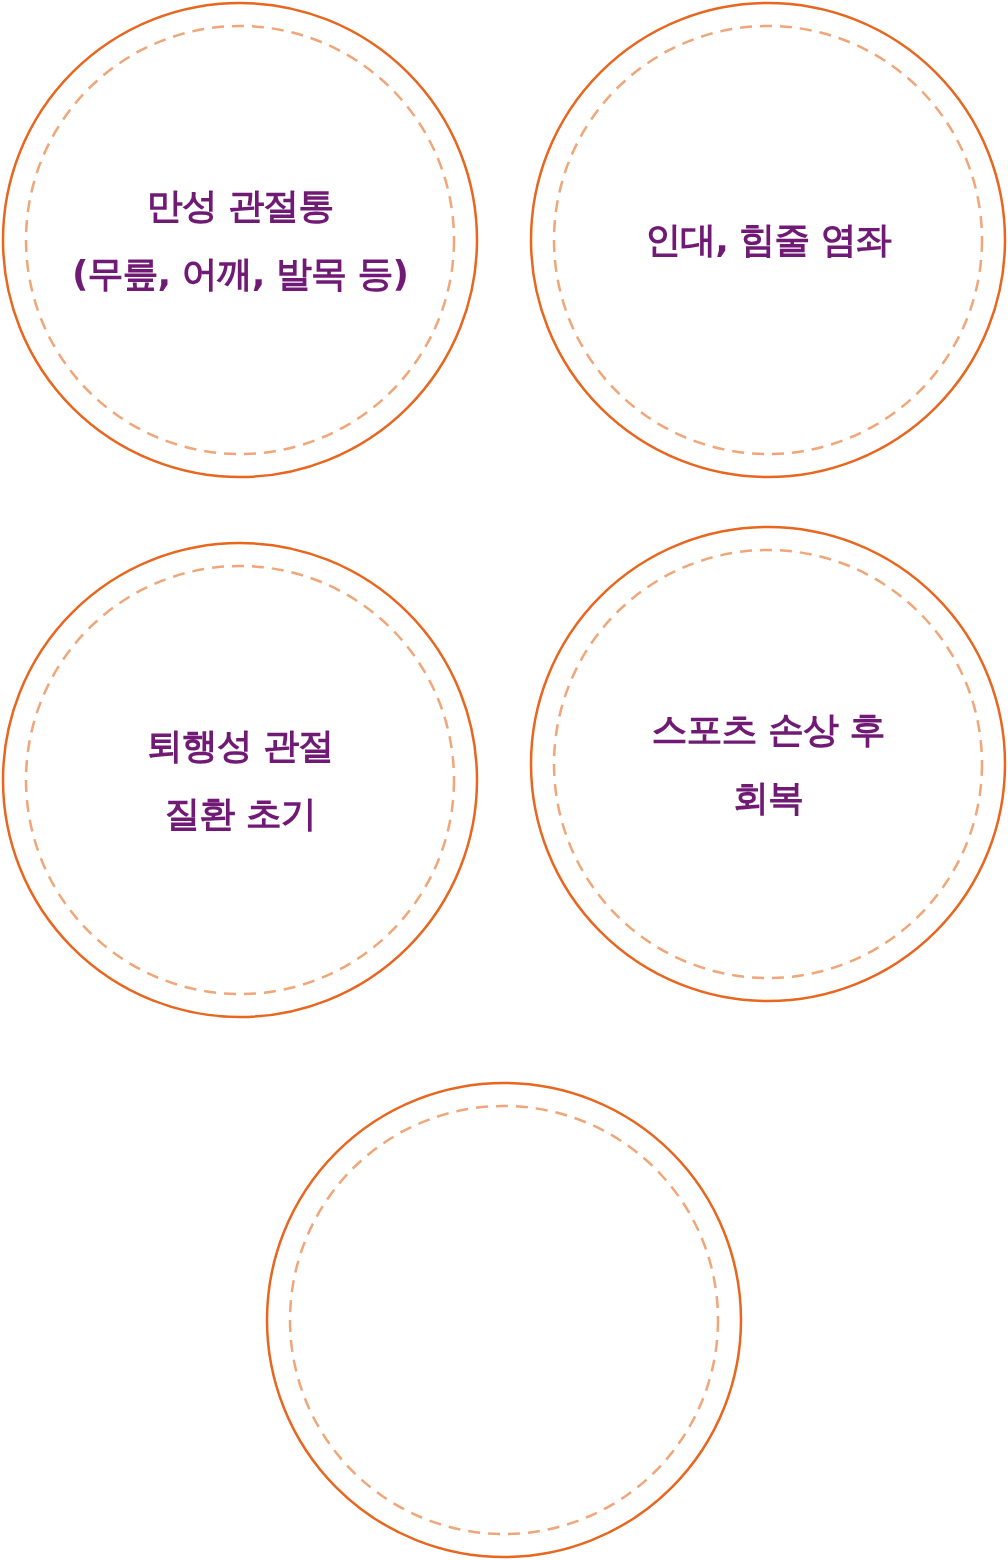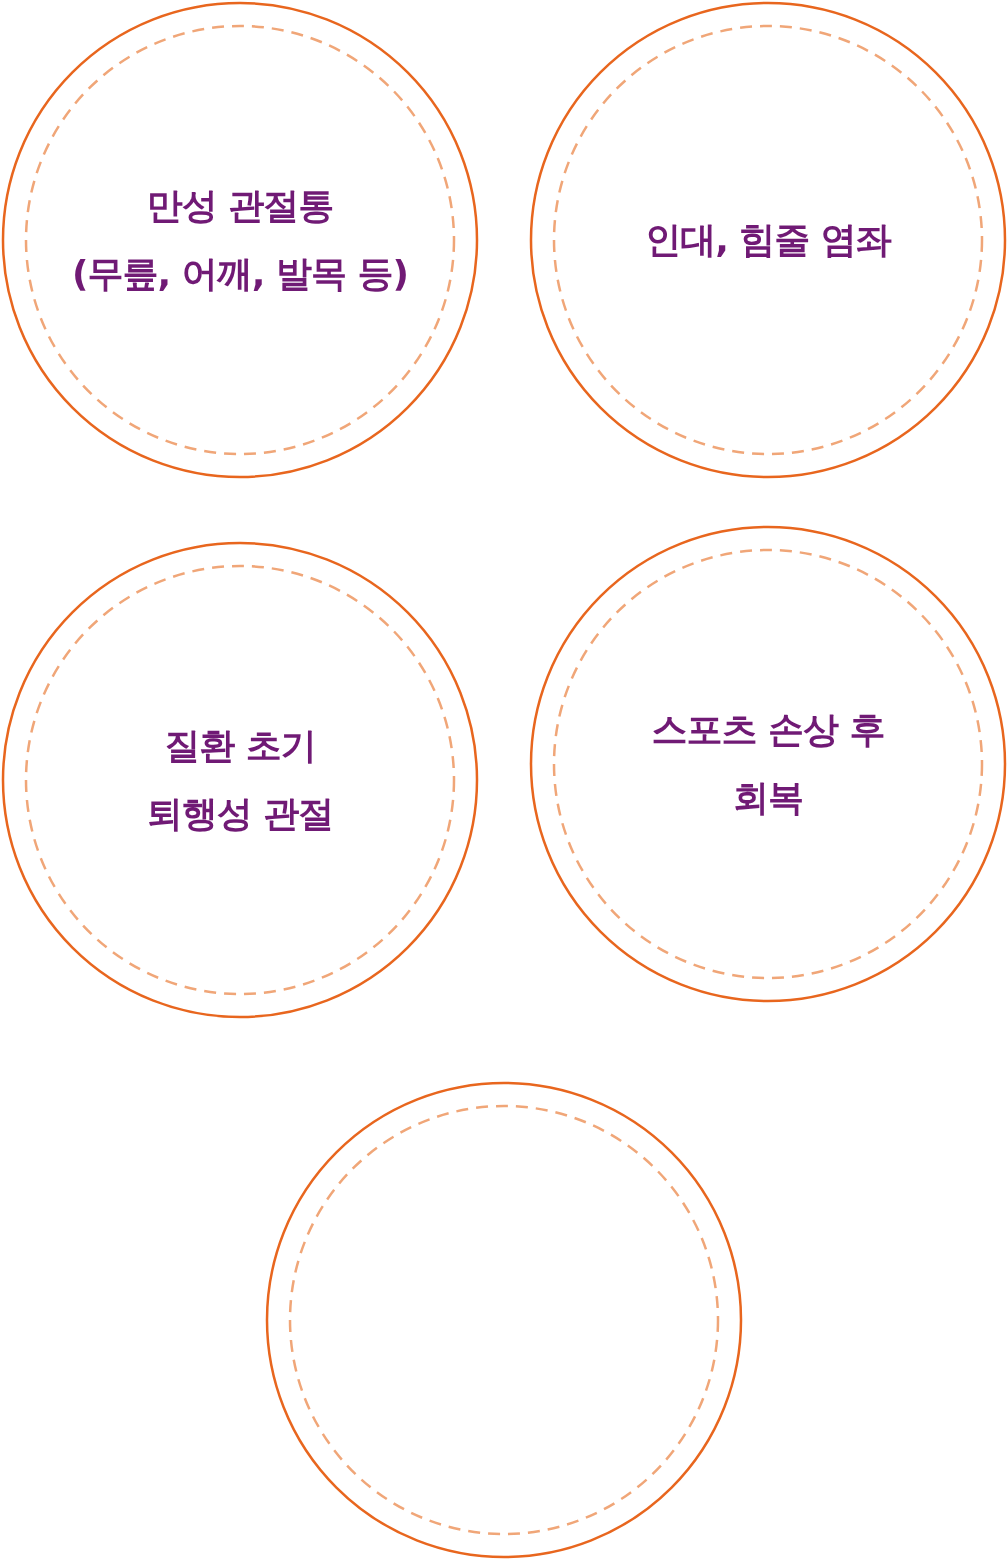--- a/index.html
+++ b/index.html
@@ -36,22 +36,22 @@
     <span>인대, 힘줄 염좌</span>
   </div>
 </div>
 
 <div class="circle" style="left:1px; top:541px;">
   <svg width="478" height="478">
     <circle cx="239" cy="239" r="237" fill="none" stroke="#e8661e" stroke-width="2.5"></circle>
     <circle cx="239" cy="239" r="214" fill="none" stroke="#f0a678" stroke-width="2.5" stroke-dasharray="12 8"></circle>
   </svg>
   <div class="label">
+    <span>퇴행성 관절</span>
     <span>질환 초기</span>
-    <span>퇴행성 관절</span>
   </div>
 </div>
 
 <div class="circle" style="left:529px; top:525px;">
   <svg width="478" height="478">
     <circle cx="239" cy="239" r="237" fill="none" stroke="#e8661e" stroke-width="2.5"></circle>
     <circle cx="239" cy="239" r="214" fill="none" stroke="#f0a678" stroke-width="2.5" stroke-dasharray="12 8"></circle>
   </svg>
   <div class="label">
     <span>스포츠 손상 후</span>

